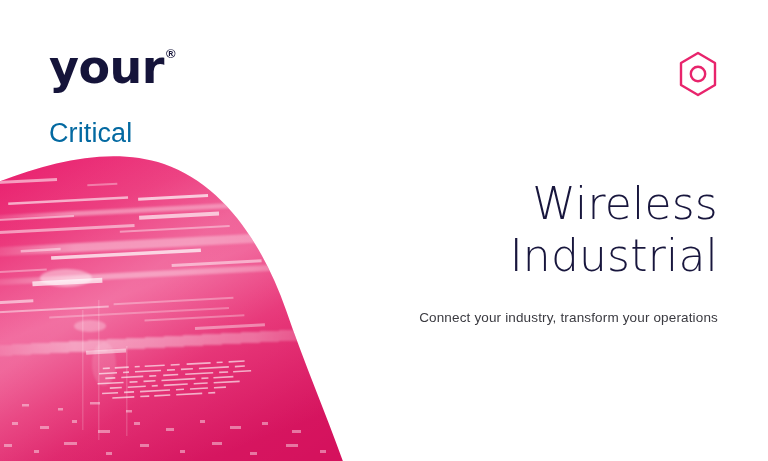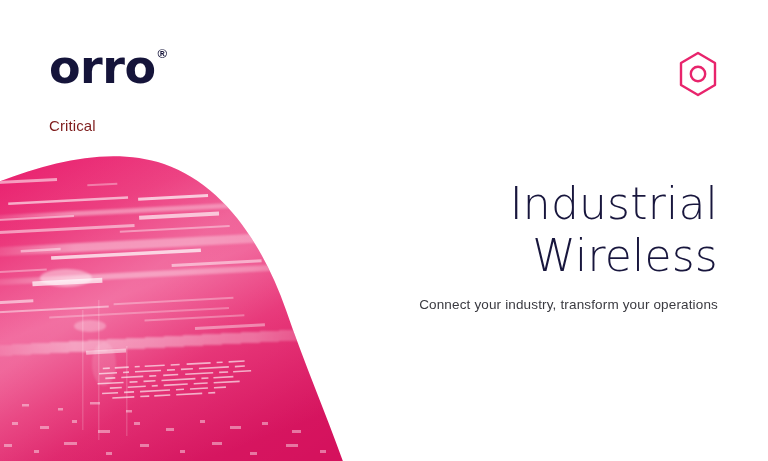--- a/index.html
+++ b/index.html
@@ -50,23 +50,23 @@
   }
   #registered {
     font-size:13px;
     font-weight:700;
     color:#15143a;
     margin-left:2px;
     margin-top:3px;
     line-height:1;
   }
   .tagline-line {
-    font-size:15px;
+    font-size:27px;
     font-weight:400;
-    color:#7f1d1d;
+    color:#0369a1;
     line-height:1.28;
     letter-spacing:0.1px;
     white-space:nowrap;
     margin-top:26px;
   }
   #tagline { margin-top:9px; }
 
   
   #hex-badge {
     position:absolute;
@@ -89,21 +89,21 @@
     color:#18163d;
     line-height:1.0;
     letter-spacing:0.2px;
     white-space:nowrap;
     font-family:"DejaVu Sans", sans-serif;
   }
   .headline-line + .headline-line { margin-top:8px; }
 
   #subtitle {
     position:absolute;
-    right:50px; top:297px;
+    right:50px; top:310px;
     font-size:13.5px;
     font-weight:400;
     color:#3a3a40;
     letter-spacing:0.15px;
     white-space:nowrap;
     text-align:right;
     z-index:5;
   }
 </style>
 </head>
@@ -271,35 +271,35 @@
           <rect x="88" y="160" width="1.5" height="120"></rect>
           <rect x="104" y="150" width="1.5" height="140"></rect>
           <rect x="132" y="196" width="1.5" height="90"></rect>
         </g>
       </g>
     </svg>
   </div>
 
   <div id="logo-block">
     <div id="wordmark-row">
-      <span id="wordmark">orro</span>
+      <span id="wordmark">your</span>
       <span id="registered">®</span>
     </div>
     <div id="tagline">
       <div class="tagline-line">Critical</div>
     </div>
   </div>
 
   <div id="hex-badge">
     <svg viewBox="0 0 44 48" xmlns="http://www.w3.org/2000/svg">
       <polygon points="22,3 39,13 39,35 22,45 5,35 5,13" fill="none" stroke="#e8246c" stroke-width="2.4" stroke-linejoin="round"></polygon>
       <circle cx="22" cy="24" r="7.2" fill="none" stroke="#e8246c" stroke-width="2.4"></circle>
     </svg>
   </div>
 
   <div id="headline-block">
+    <div class="headline-line">Wireless</div>
     <div class="headline-line">Industrial</div>
-    <div class="headline-line">Wireless</div>
   </div>
 
   <div id="subtitle">Connect your industry, transform your operations</div>
 
 </div>
 
 </body></html>

